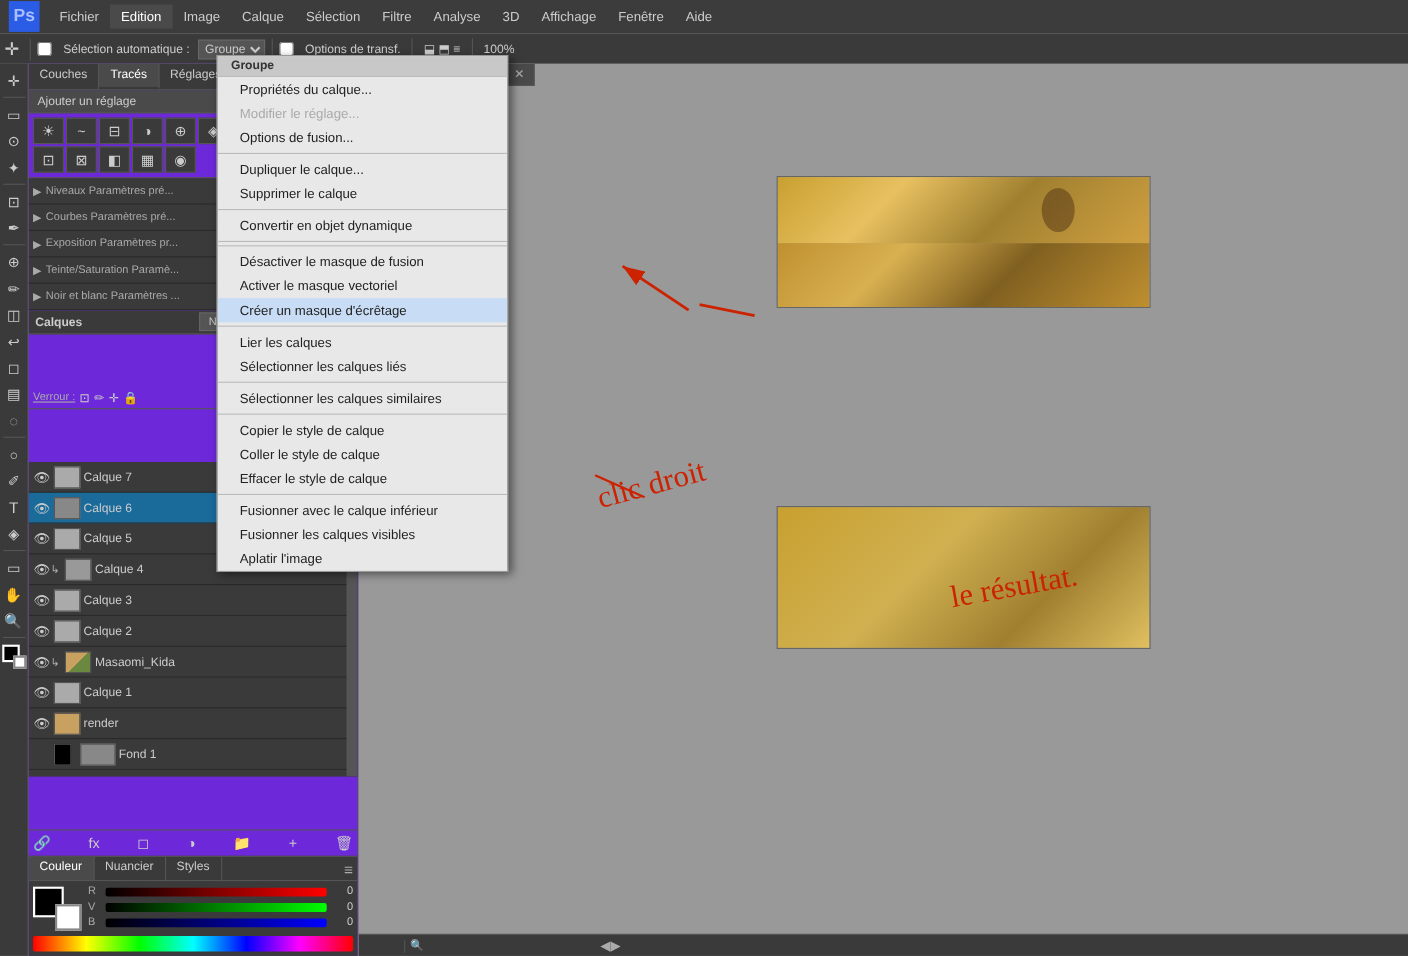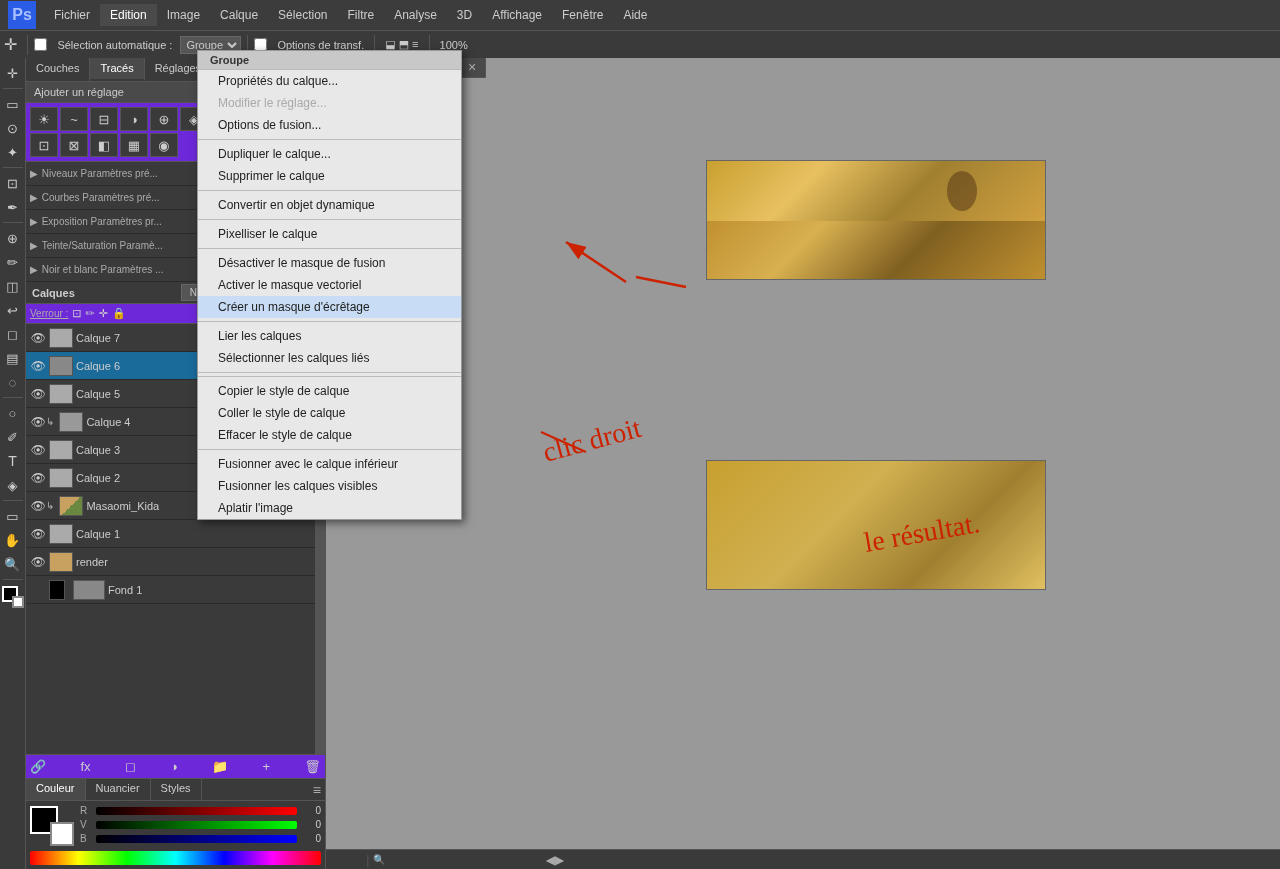--- a/index.html
+++ b/index.html
@@ -64,21 +64,21 @@
       display: flex; align-items: center; padding: 2px 4px; height: 28px;
       border-bottom: 1px solid #2a2a2a; cursor: pointer;
     }
     .layer-item.selected { background: #1a6a9a; }
     .layer-eye { width: 16px; color: #ccc; font-size: 12px; text-align: center; }
     .layer-thumb { width: 24px; height: 20px; background: #777; border: 1px solid #555; margin: 0 3px; display: flex; align-items: center; justify-content: center; }
     .layer-name { color: #ccc; font-size: 11px; flex: 1; }
     .layer-chain { color: #aaa; font-size: 10px; margin-left: 2px; }
 
     
-    .calques-section { display: flex; flex-direction: column; flex: 1; overflow: hidden; }
+    .calques-section { display: flex; flex-direction: column; flex: 1; overflow: hidden; gap: 48px; }
     .calques-header {
       display: flex; align-items: center; justify-content: space-between;
       padding: 2px 6px; background: #3a3a3a; border-bottom: 1px solid #555; height: 22px;
     }
     .calques-title { color: #ccc; font-size: 11px; font-weight: bold; }
     .blend-mode {
       background: #555; color: #ccc; font-size: 10px; padding: 1px 4px; border: 1px solid #666;
     }
     .opacity-row { display: flex; align-items: center; padding: 2px 4px; border-bottom: 1px solid #555; height: 20px; gap: 4px; }
     .opacity-label { color: #aaa; font-size: 10px; text-decoration: underline; }
@@ -514,35 +514,35 @@
 
   <div class="ctx-item">Dupliquer le calque...</div>
   <div class="ctx-item">Supprimer le calque</div>
 
   <div class="ctx-separator"></div>
 
   <div class="ctx-item">Convertir en objet dynamique</div>
 
   <div class="ctx-separator"></div>
 
-  <div class="ctx-item">Pixelliser le calque</div>
 
   <div class="ctx-separator"></div>
 
   <div class="ctx-item">Désactiver le masque de fusion</div>
   <div class="ctx-item">Activer le masque vectoriel</div>
   <div class="ctx-item highlighted">Créer un masque d'écrêtage</div>
 
   <div class="ctx-separator"></div>
 
   <div class="ctx-item">Lier les calques</div>
   <div class="ctx-item">Sélectionner les calques liés</div>
 
   <div class="ctx-separator"></div>
 
+  <div class="ctx-item">Sélectionner les calques similaires</div>
 
   <div class="ctx-separator"></div>
 
   <div class="ctx-item">Copier le style de calque</div>
   <div class="ctx-item">Coller le style de calque</div>
   <div class="ctx-item">Effacer le style de calque</div>
 
   <div class="ctx-separator"></div>
 
   <div class="ctx-item">Fusionner avec le calque inférieur</div>

